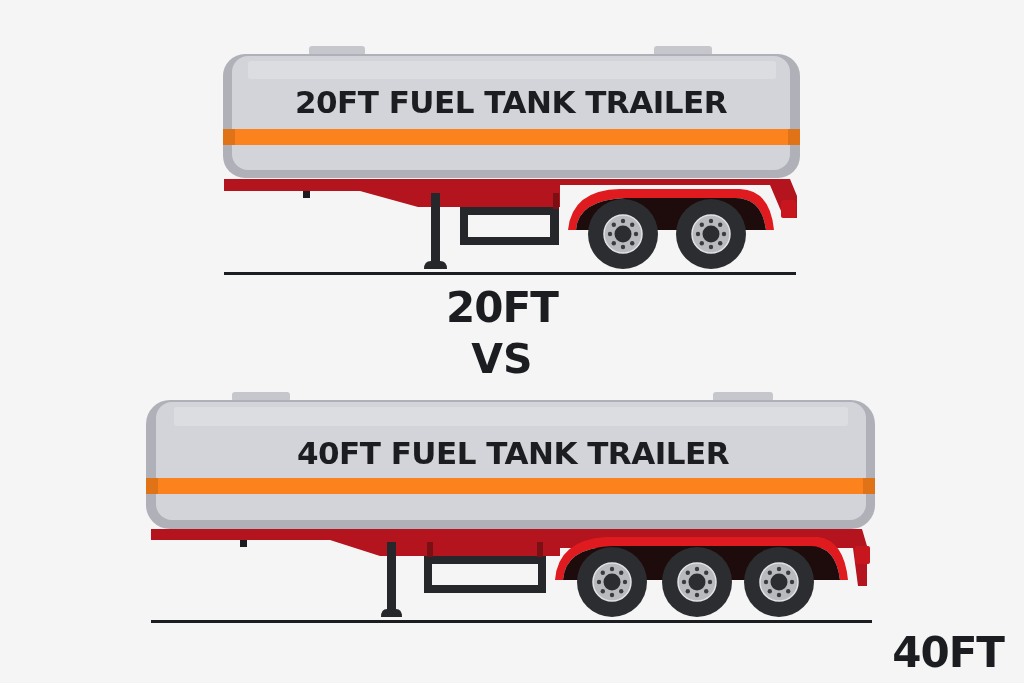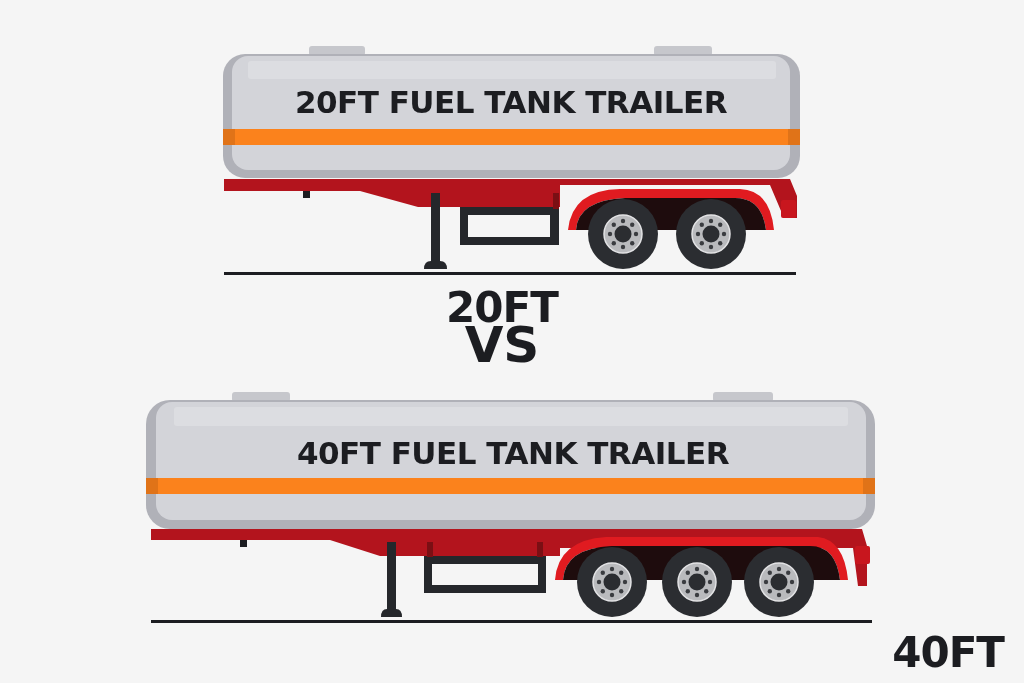--- a/index.html
+++ b/index.html
@@ -15,21 +15,21 @@
     font-weight: bold;
     fill: #1c1d21;
     letter-spacing: -0.5px;
   }
   .caption {
     position: absolute; left: 0; width: 1004px; text-align: center;
     font-family: "DejaVu Sans", sans-serif; font-weight: bold;
     color: #1c1d21; letter-spacing: -1px;
   }
   #cap-20 { top: 283px; font-size: 42px; }
-  #cap-vs { top: 316px; font-size: 50px; letter-spacing: 0; }
+  #cap-vs { top: 335px; font-size: 41px; letter-spacing: 0; }
   #cap-40 { top: 628px; font-size: 42px; text-align: right; }
 </style>
 </head>
 <body>
 
 <svg class="scene" width="1024" height="683" viewBox="0 0 1024 683">
   <defs>
     <g id="wheel">
       <circle cx="0" cy="0" r="35" fill="#2b2d31"></circle>
       <circle cx="0" cy="0" r="19" fill="#b9babd" stroke="#e3e3e5" stroke-width="1.5"></circle>

